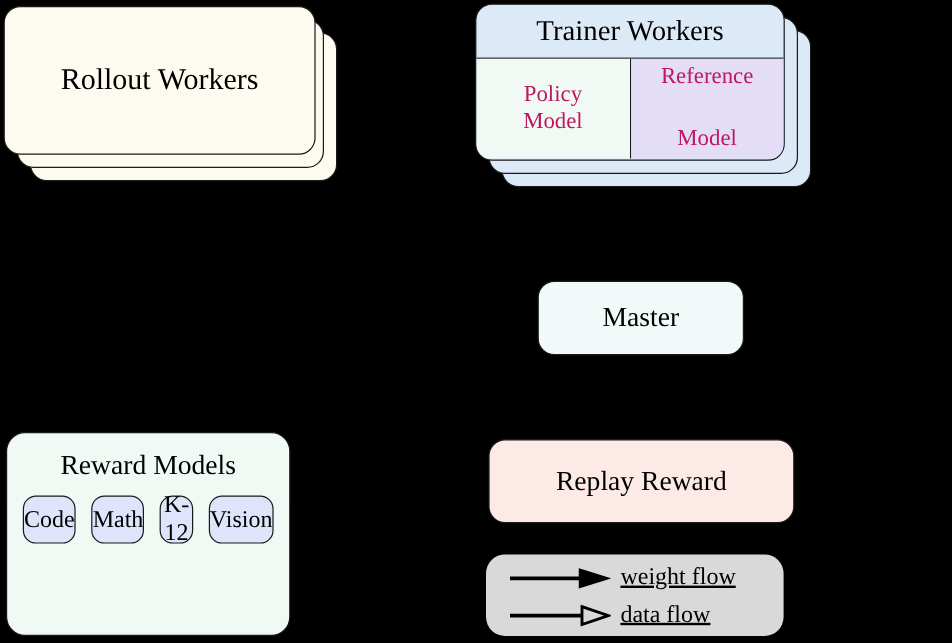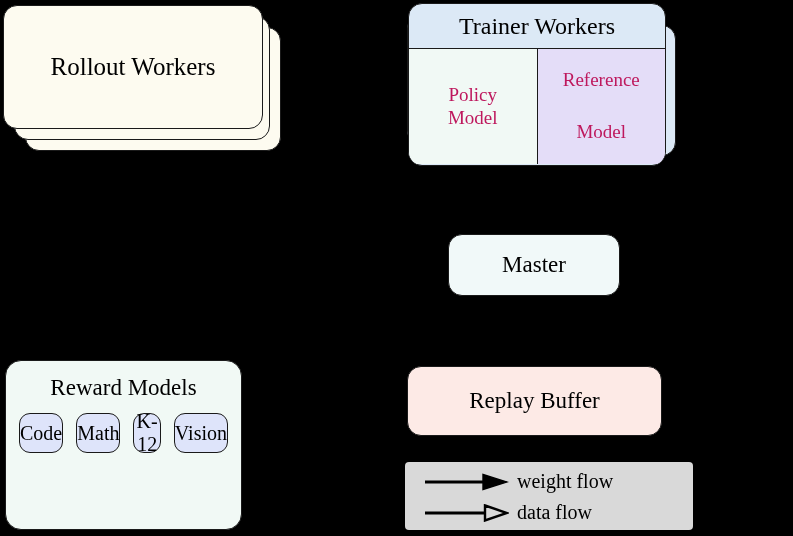--- a/index.html
+++ b/index.html
@@ -47,21 +47,21 @@
     font-size: 25px;
     background: #fdfbf0;
     z-index: 3;
   }
 
   
   #trainer-stack { position: absolute; left: 0; top: 0; width: 700px; height: 175px; }
   .trainer-card { background: #dce9f6; }
 
   #trainer-front {
-    left: 408px; top: 3px; width: 258px; height: 163px;
+    left: 396px; top: 3px; width: 258px; height: 131px;
     z-index: 3;
     border-radius: 14px;
     background: #dce9f6;
     overflow: hidden;
     display: block;
     border: 1.6px solid #1a1a1a;
     box-sizing: border-box;
     position: absolute;
   }
   #trainer-title {
@@ -129,26 +129,27 @@
     height: 38px;
     display: flex;
     align-items: center;
     justify-content: center;
     font-size: 20px;
     color: #000;
   }
 
   
   #legend-box {
-    left: 405px; top: 462px; width: 288px; height: 68px;
+    left: 405px; top: 462px; width: 248px; height: 68px;
     background: #d9d9d9;
     border: none;
-    border-radius: 4px;
+    border-radius: 16px;
     display: block;
     padding: 0;
+    text-decoration: underline;
   }
   .legend-row {
     display: flex;
     align-items: center;
     height: 31px;
     padding-left: 18px;
   }
   #legend-row-weight { margin-top: 4px; }
   .legend-arrow { width: 86px; height: 18px; flex: 0 0 86px; }
   .legend-label {
@@ -209,21 +210,21 @@
   </div>
 
   <div class="notch" id="notch-trainer-up"></div>
 
   <div class="box" id="master-box">
     <span>Master</span>
   </div>
 
   <div class="notch" id="notch-replay-down"></div>
   <div class="box" id="replay-buffer-box">
-    <span>Replay Buffer</span>
+    <span>Replay Reward</span>
   </div>
 
   <div class="box" id="reward-models-box">
     <div id="reward-models-title">
       <span>Reward Models</span>
     </div>
     <div id="reward-pill-grid">
       <div class="reward-pill">
         <span>Code</span>
       </div>

